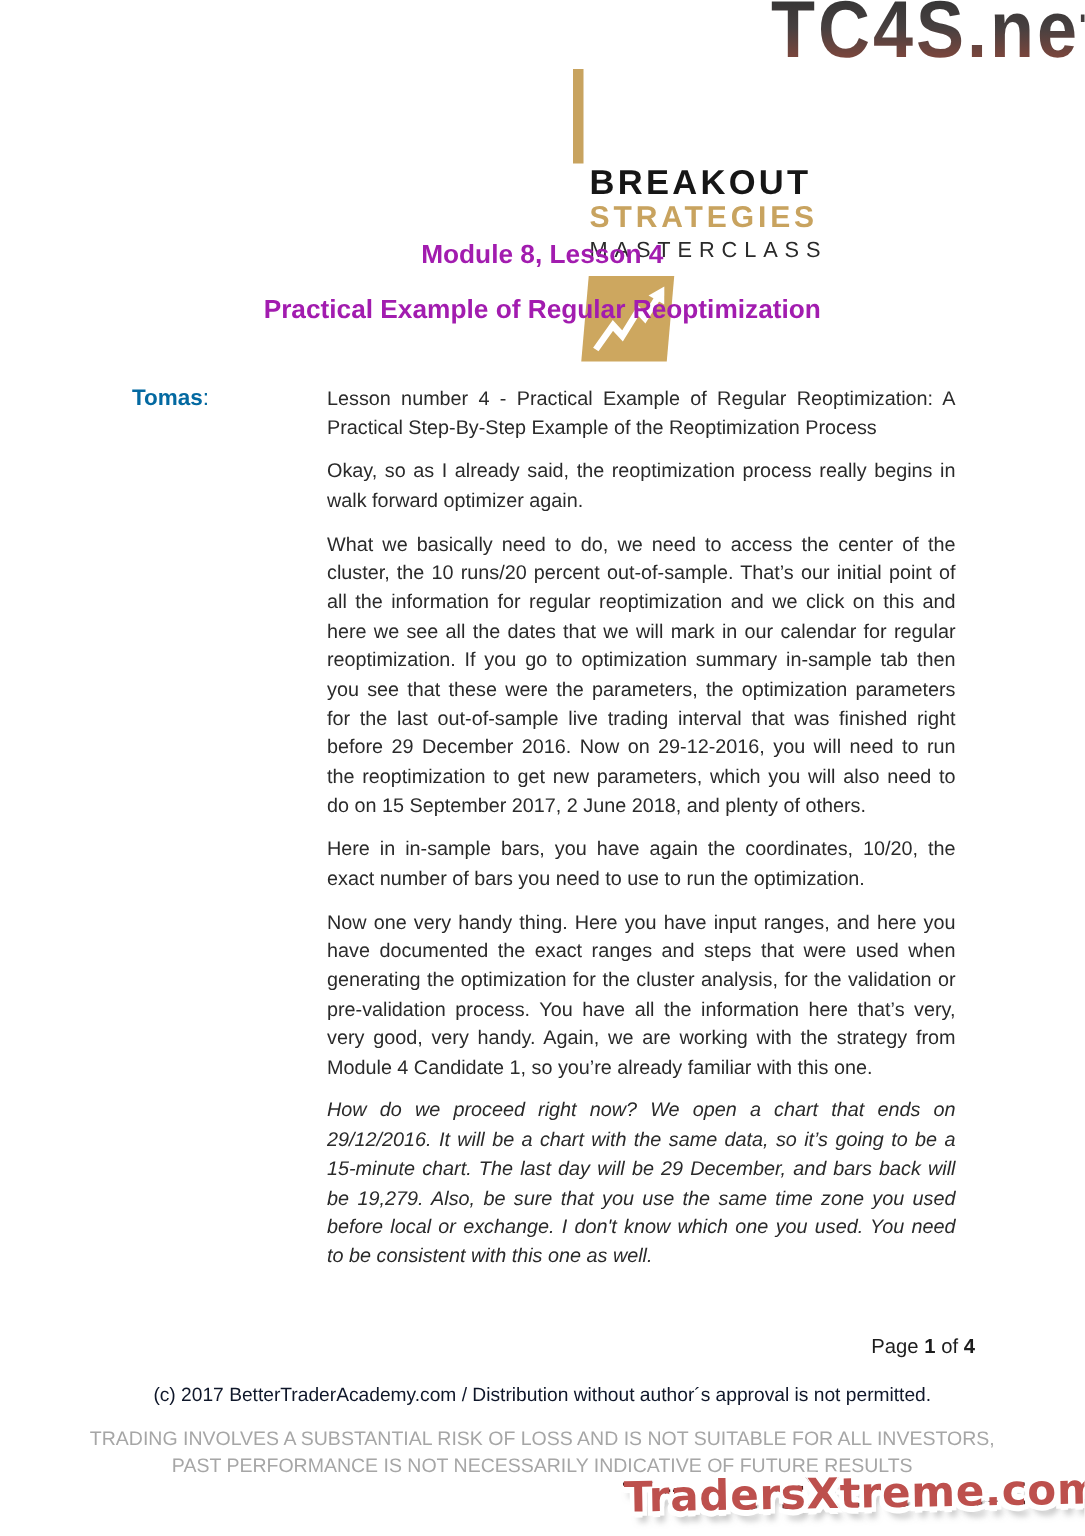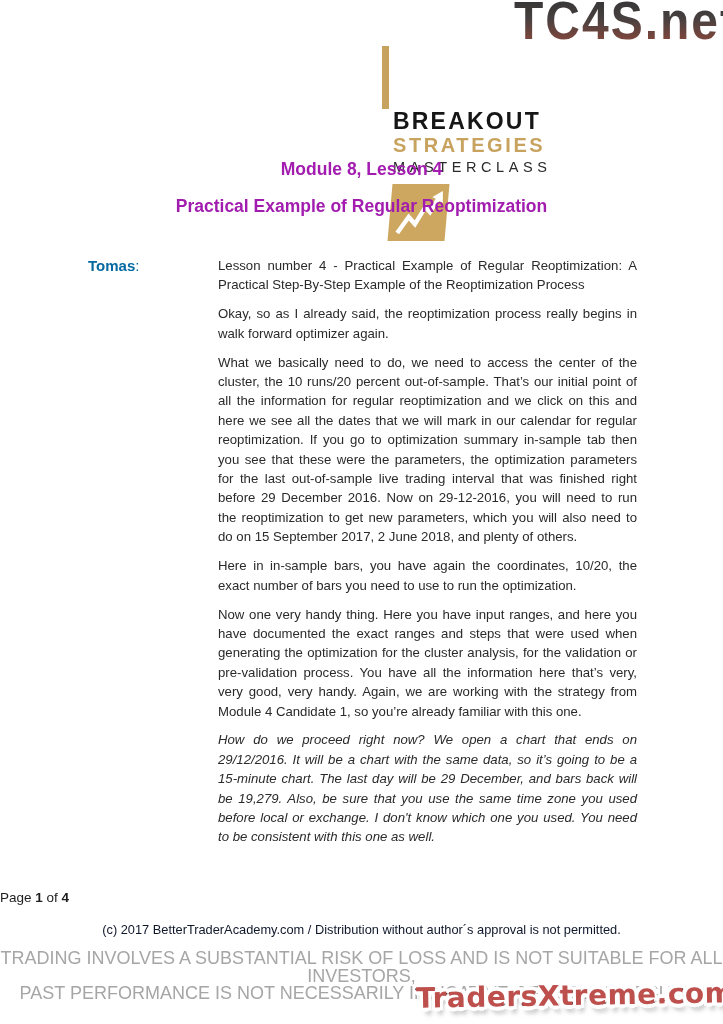--- a/index.html
+++ b/index.html
@@ -35,27 +35,27 @@
   
   .transcript{position:absolute;left:88px;top:256px;width:549px;display:flex;}
   .speaker{width:130px;flex:none;font-size:15px;color:#0369a1;line-height:19.4px;}
   .speaker-name{font-weight:700;}
   .paras{flex:1;}
   .para{margin:0 0 9.5px 0;font-size:13.2px;line-height:19.4px;color:#2a2a2a;
         text-align:justify;}
   .para:last-child{margin-bottom:0;font-style:italic;}
 
   
-  .page-num{position:absolute;top:890px;left:0;width:650px;text-align:left;
+  .page-num{position:absolute;top:890px;left:0;width:650px;text-align:right;
             font-size:13.5px;color:#1d1d1d;}
   .page-num b{font-weight:700;}
   .copyright{position:absolute;top:922px;left:0;width:723px;text-align:center;
              font-size:12.8px;color:#0f172a;}
   .disclaimer{position:absolute;top:950px;left:0;width:723px;text-align:center;
-              font-size:18px;color:#a6a6a6;line-height:17.5px;}
+              font-size:13px;color:#a6a6a6;line-height:17.5px;}
 
   
   .wm-mid{position:absolute;left:220px;top:490px;
           font-family:"DejaVu Serif",serif;font-weight:700;
           font-size:42px;letter-spacing:1px;line-height:1.1;
           color:#c32023;
           -webkit-text-stroke:1.4px #8a1416;paint-order:stroke fill;
           text-shadow:
             -3px -3px 0 #fff, 3px -3px 0 #fff, -3px 3px 0 #fff, 3px 3px 0 #fff,
             0 -3px 0 #fff, 0 3px 0 #fff, -3px 0 0 #fff, 3px 0 0 #fff,

